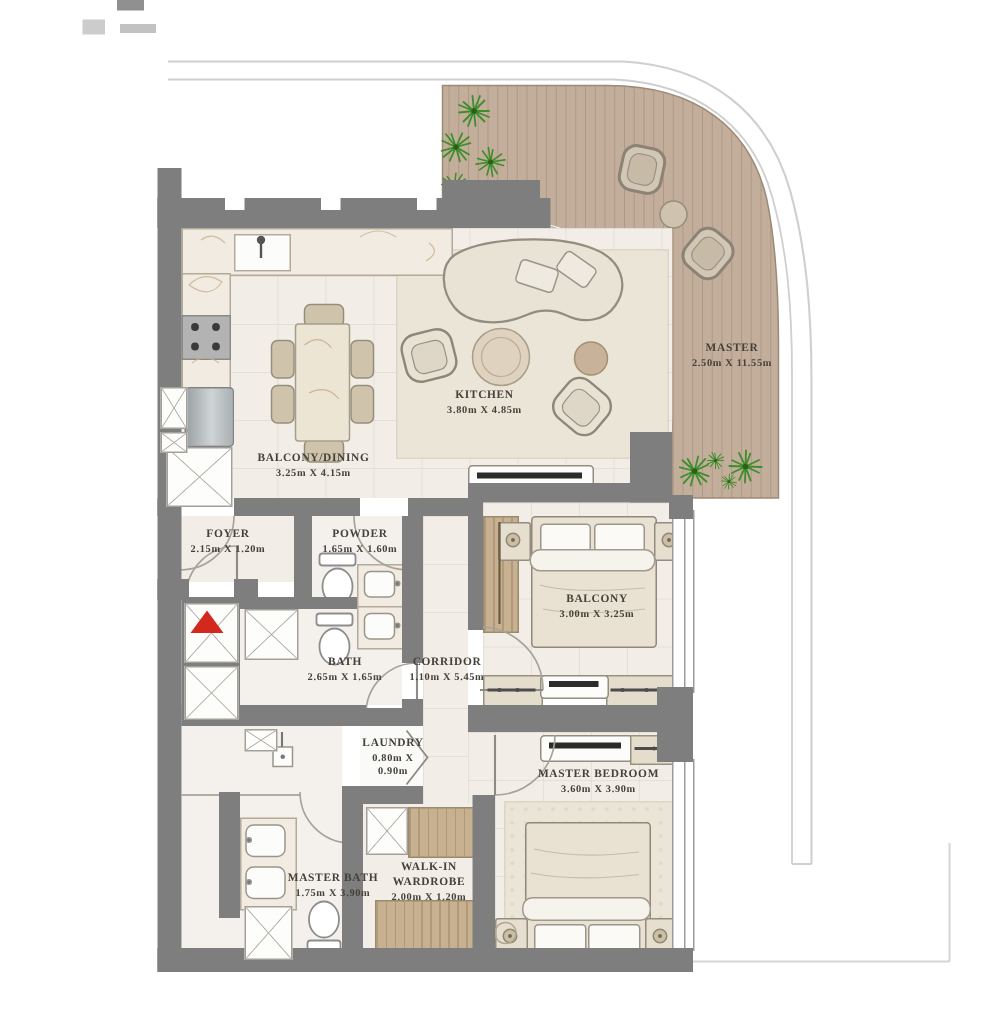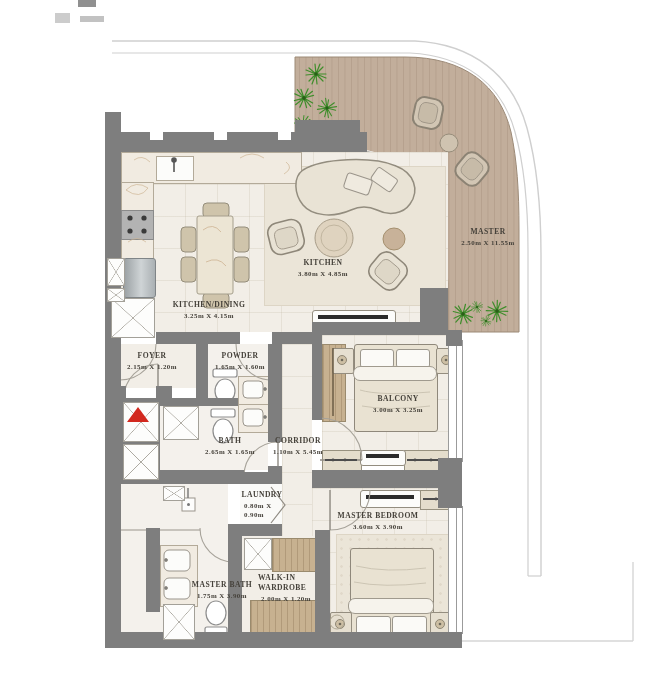--- a/index.html
+++ b/index.html
@@ -26,21 +26,21 @@
 .bed{position:absolute;background:#e9e2d2;border:1.4px solid #8f887b;border-radius:3px;z-index:3;}
 .pillow{position:absolute;background:#fbfaf7;border:1px solid #9b968c;border-radius:3px;z-index:4;}
 .roll{position:absolute;background:#f6f3ec;border:1px solid #a09a8e;border-radius:7px;z-index:4;}
 .nstand{position:absolute;background:#e6dfd0;border:1px solid #948d7f;border-radius:2px;z-index:3;}
 .stove{position:absolute;background:#b3b3b3;border:1px solid #8a8a8a;z-index:3;}
 .fridge{position:absolute;background:linear-gradient(90deg,#9aa0a3,#cfd4d6 55%,#aab0b3);border:1px solid #7f8487;border-radius:3px;z-index:3;}
 .room-label{position:absolute;transform:translateX(-50%);display:flex;flex-direction:column;align-items:center;
   color:#45413a;line-height:1.32;letter-spacing:.45px;z-index:8;text-align:center;}
 .rname{font-size:7.6px;font-weight:700;white-space:nowrap;}
 .rdims{font-size:6.9px;font-weight:700;white-space:nowrap;margin-top:1px;}
-.wrap{white-space:normal;text-align:left;}
+.wrap{white-space:normal;text-align:center;}
 .entrance{position:absolute;width:0;height:0;border-left:11px solid transparent;border-right:11px solid transparent;z-index:8;}
 svg{position:absolute;left:0;top:0;z-index:4;}
 svg.under{z-index:1;}
 </style>
 </head>
 <body>
 
 <div class="plan">
 
   <svg class="under" width="660" height="673" viewBox="0 0 660 673">
@@ -310,21 +310,21 @@
     <circle cx="337" cy="622" r="7" fill="none" stroke="#b0a894"></circle>
 
     <g stroke="#c4bcab" stroke-width="0.8" fill="none">
       <path d="M360,390 q20,6 70,2 M362,406 q26,5 68,0 M356,566 q30,7 70,2 M354,582 q30,6 72,1"></path>
     </g>
   </svg>
 
   <div class="entrance" style="left:127px;top:407px;border-bottom:15px solid #d2281e;"></div>
 
   <div class="room-label" style="left:209px;top:300px;">
-    <div class="rname">KITCHEN/DINING</div>
+    <div class="rname">BALCONY/DINING</div>
     <div class="rdims">3.25m X 4.15m</div>
   </div>
   <div class="room-label" style="left:323px;top:258px;">
     <div class="rname">KITCHEN</div>
     <div class="rdims">3.80m X 4.85m</div>
   </div>
   <div class="room-label" style="left:488px;top:227px;">
     <div class="rname">MASTER</div>
     <div class="rdims">2.50m X 11.55m</div>
   </div>
@@ -353,18 +353,18 @@
     <div class="rdims wrap">0.80m X 0.90m</div>
   </div>
   <div class="room-label" style="left:210px;top:580px;margin-left:12px;">
     <div class="rname">MASTER BATH</div>
     <div class="rdims">1.75m X 3.90m</div>
   </div>
   <div class="room-label" style="left:286px;top:573px;width:56px;">
     <div class="rname wrap">WALK-IN WARDROBE</div>
     <div class="rdims">2.00m X 1.20m</div>
   </div>
-  <div class="room-label" style="left:378px;top:511px;justify-content:center;">
+  <div class="room-label" style="left:399px;top:511px;justify-content:center;">
     <div class="rname">MASTER BEDROOM</div>
     <div class="rdims">3.60m X 3.90m</div>
   </div>
 
 </div>
 
 </body></html>

